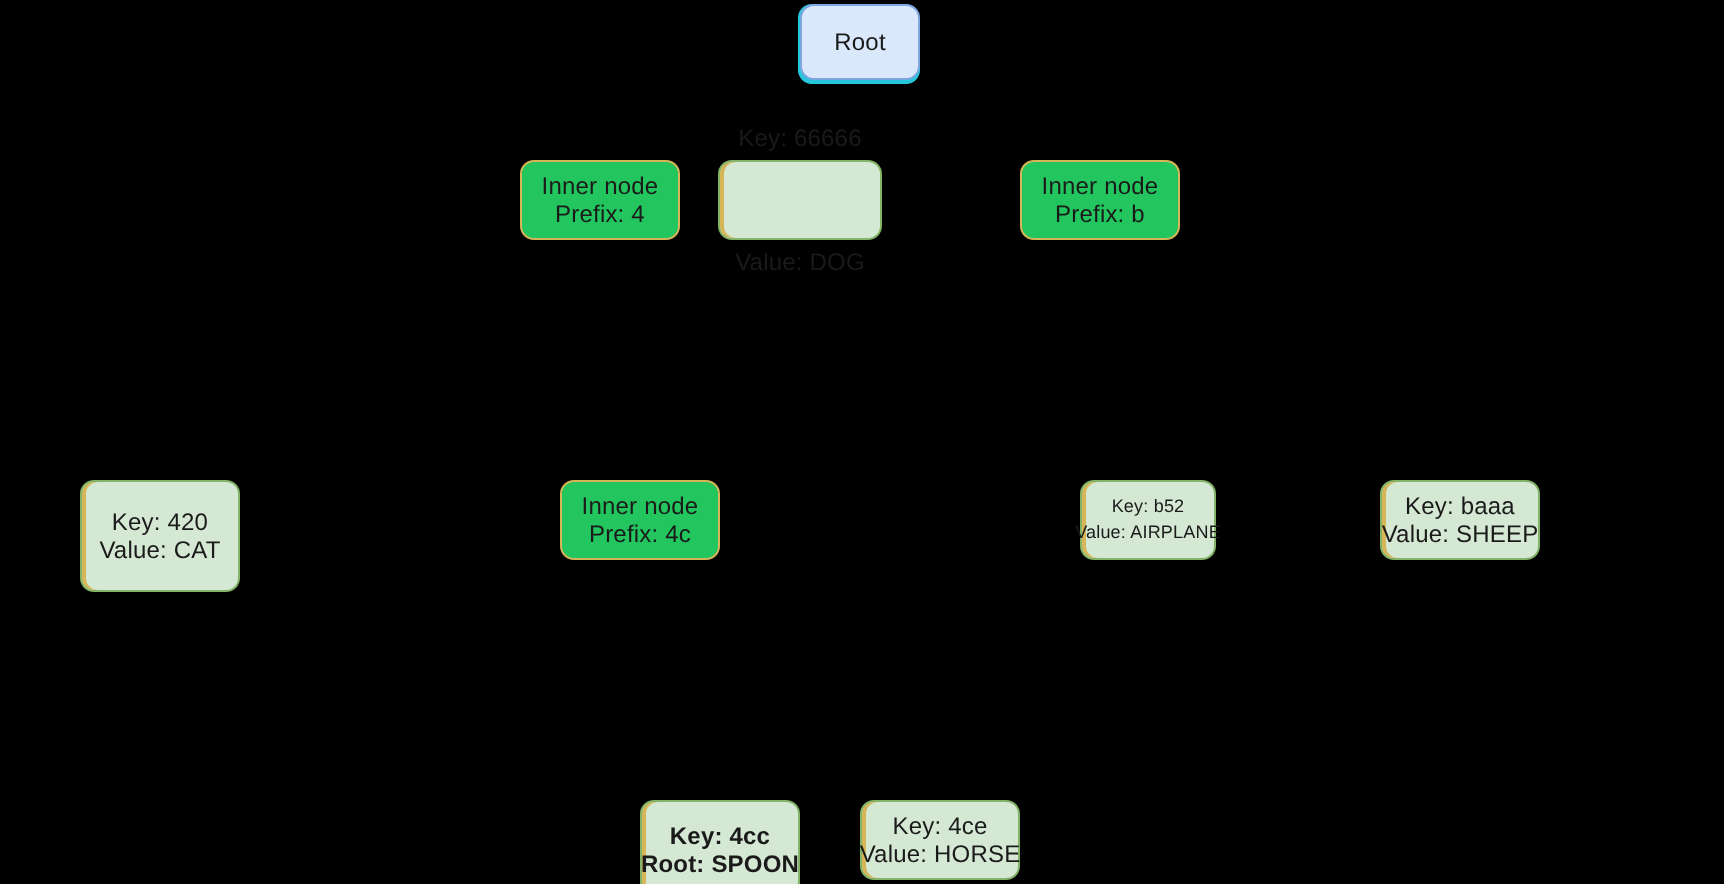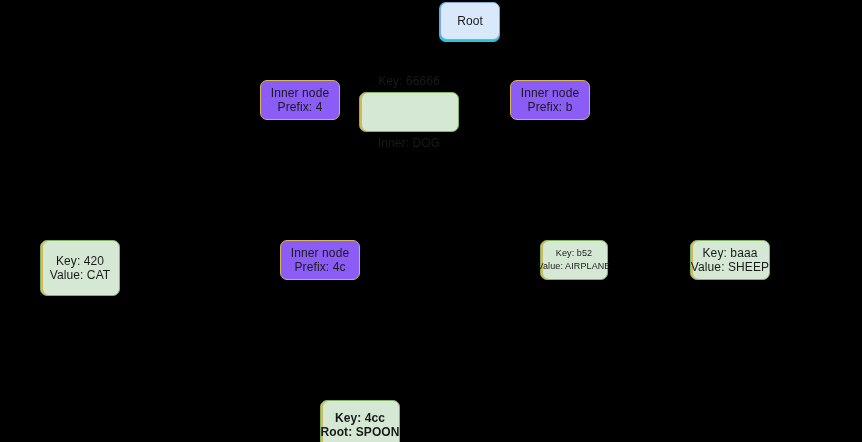--- a/index.html
+++ b/index.html
@@ -41,25 +41,24 @@
   }
   .node .line {
     display: block;
     white-space: nowrap;
   }
   
   .node.root {
     background: #dae8fc;
     border-color: #7ea6e0;
     box-shadow: -1px 0 0 0 #26c6da, 0 2px 0 0 #26c6da, -1px 2px 0 0 #26c6da;
-    margin-left: 40px;
   }
   
   .node.inner {
-    background: #8b5cf6;
+    background: #22c55e;
     border-color: #d6b656;
   }
   
   .node.leaf {
     background: #d5e8d4;
     border-color: #82b366;
     box-shadow: inset 2px 0 0 0 #d6b656;
   }
   .node.leaf.small {
     font-size: 9px;
@@ -81,23 +80,23 @@
       <path d="M 320 280 L 320 340 L 360 340 L 360 400" fill="none" stroke="#000000" stroke-width="1"></path>
       <path d="M 320 280 L 320 340 L 470 340 L 470 400" fill="none" stroke="#000000" stroke-width="1"></path>
     </svg>
 <div class="node root" style="left: 400px; top: 2px; width: 60px; height: 38px;">
       <span class="line">Root</span>
     </div>
     <div class="node inner" style="left: 260px; top: 80px; width: 80px; height: 40px;">
       <span class="line">Inner node</span>
       <span class="line">Prefix: 4</span>
     </div>
-    <div class="node leaf" style="left: 359px; top: 92px; width: 100px; height: 40px; gap: 48px;">
+    <div class="node leaf" style="left: 359px; top: 80px; width: 82px; height: 40px; gap: 48px;">
       <span class="line">Key: 66666</span>
-      <span class="line">Inner: DOG</span>
+      <span class="line">Value: DOG</span>
     </div>
     <div class="node inner" style="left: 510px; top: 80px; width: 80px; height: 40px;">
       <span class="line">Inner node</span>
       <span class="line">Prefix: b</span>
     </div>
     <div class="node leaf" style="left: 40px; top: 240px; width: 80px; height: 56px;">
       <span class="line">Key: 420</span>
       <span class="line">Value: CAT</span>
     </div>
     <div class="node inner" style="left: 280px; top: 240px; width: 80px; height: 40px;">
@@ -109,13 +108,17 @@
       <span class="line">Value: AIRPLANE</span>
     </div>
     <div class="node leaf" style="left: 690px; top: 240px; width: 80px; height: 40px;">
       <span class="line">Key: baaa</span>
       <span class="line">Value: SHEEP</span>
     </div>
     <div class="node leaf" style="left: 320px; top: 400px; width: 80px; height: 50px; font-weight: bold;">
       <span class="line">Key: 4cc</span>
       <span class="line">Root: SPOON</span>
     </div>
+    <div class="node leaf" style="left: 430px; top: 400px; width: 80px; height: 40px;">
+      <span class="line">Key: 4ce</span>
+      <span class="line">Value: HORSE</span>
+    </div>
   </div>
 
 </body></html>

